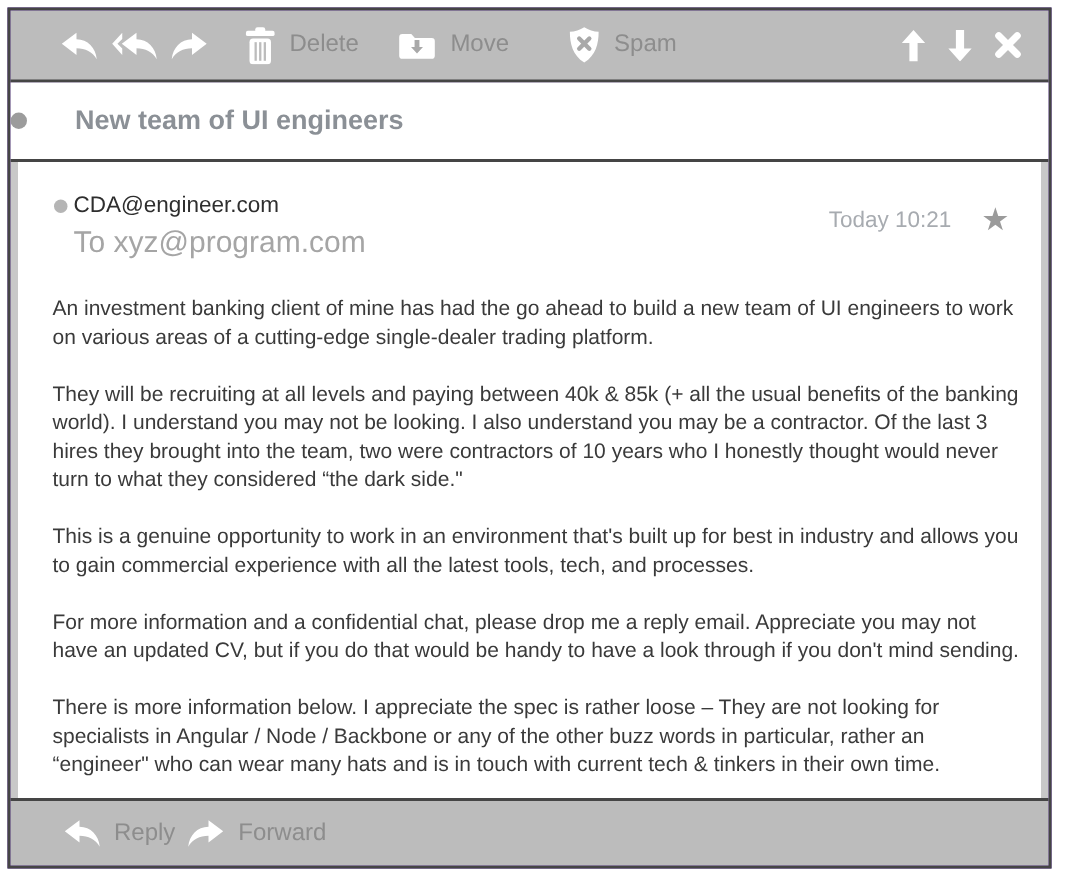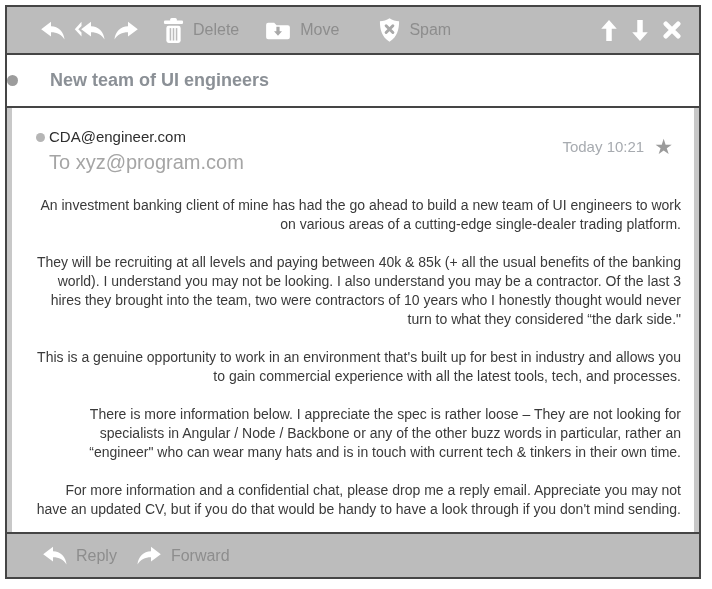--- a/index.html
+++ b/index.html
@@ -13,21 +13,21 @@
   *{box-sizing:border-box;margin:0;padding:0;}
   html,body{background:#ffffff;font-family:"Liberation Sans","DejaVu Sans",sans-serif;}
   .window{
     width:696px;height:574px;margin:5px 5px 6px 5px;
     border:2px solid var(--window-border);
     display:flex;flex-direction:column;background:#4c1d95;
   }
   
   .toolbar{background:var(--toolbar-bg);display:flex;align-items:center;}
   .toolbar-top{flex:0 0 48px;border-bottom:2px solid var(--window-border);padding:0 18px 0 33px;}
-  .toolbar-bottom{flex:0 0 45px;border-top:2px solid var(--window-border);padding-left:35px;gap:20px;}
+  .toolbar-bottom{flex:0 0 45px;border-top:2px solid var(--window-border);padding-left:35px;gap:8px;}
   .tbtn{display:flex;align-items:center;gap:9px;cursor:pointer;user-select:none;}
   .tbtn .lbl{font-size:16px;color:var(--label-text);}
   .icon svg{display:block;}
   .arrow-group{display:flex;align-items:center;gap:9px;}
   .ml24{margin-left:24px;} .ml26{margin-left:26px;align-items:center;} .ml40{margin-left:40px;}
   .right-cluster{margin-left:auto;display:flex;align-items:center;gap:15px;}
   
   .subject-bar{
     flex:0 0 53px;background:#fff;border-bottom:2px solid var(--window-border);
     display:flex;align-items:center;gap:32px;font-weight:bold;
@@ -36,24 +36,24 @@
   .dot-subject{width:11px;height:11px;background:#9c9c9c;}
   .subject-title{font-size:18px;color:#8b9096;}
   
   .content{flex:1;background:#c8c8c8;padding:0 5px;min-height:0;}
   .content-inner{background:#fff;height:100%;padding:20px 13px 0 23px;overflow:hidden;}
   .email-header{display:flex;justify-content:space-between;align-items:flex-start;padding-left:1px;}
   .from-block{display:flex;gap:4px;}
   .dot-sender{width:9px;height:9px;background:#b5b5b5;margin-top:5px;}
   .sender{font-size:15px;color:#2e2e2e;}
   .recipient{font-size:20px;color:#a5a5a5;margin-top:6px;}
-  .meta{display:flex;align-items:center;gap:10px;margin-top:8px;padding-right:8px;}
+  .meta{display:flex;align-items:center;gap:20px;margin-top:8px;padding-right:8px;}
   .timestamp{font-size:15px;color:#a7abb0;}
   .star{font-size:21px;color:#9b9b9b;line-height:1;cursor:pointer;}
-  .email-body{margin-top:22px;text-align:right;}
+  .email-body{margin-top:22px;}
   .email-body p{font-size:14px;line-height:19px;color:var(--body-text);margin:0 0 19px;}
 </style>
 </head>
 <body>
 
 <div class="window">
 
   <div class="toolbar toolbar-top">
     <div class="arrow-group">
       <div class="tbtn">
@@ -158,22 +158,22 @@
         <div class="meta">
           <span class="timestamp">Today 10:21</span>
           <span class="star">★</span>
         </div>
       </div>
 
       <div class="email-body">
         <p>An investment banking client of mine has had the go ahead to build a new team of UI engineers to work on various areas of a cutting-edge single-dealer trading platform.</p>
         <p>They will be recruiting at all levels and paying between 40k &amp; 85k (+ all the usual benefits of the banking world). I understand you may not be looking. I also understand you may be a contractor. Of the last 3 hires they brought into the team, two were contractors of 10 years who I honestly thought would never turn to what they considered “the dark side."</p>
         <p>This is a genuine opportunity to work in an environment that's built up for best in industry and allows you to gain commercial experience with all the latest tools, tech, and processes.</p>
+        <p>For more information and a confidential chat, please drop me a reply email. Appreciate you may not have an updated CV, but if you do that would be handy to have a look through if you don't mind sending.</p>
         <p>There is more information below. I appreciate the spec is rather loose – They are not looking for specialists in Angular / Node / Backbone or any of the other buzz words in particular, rather an “engineer" who can wear many hats and is in touch with current tech &amp; tinkers in their own time.</p>
-        <p>For more information and a confidential chat, please drop me a reply email. Appreciate you may not have an updated CV, but if you do that would be handy to have a look through if you don't mind sending.</p>
       </div>
 
     </div>
   </div>
 
   <div class="toolbar toolbar-bottom">
     <div class="tbtn">
       <span class="icon">
         <svg width="25" height="19" viewBox="0 0 25 19">
             <path fill="#fff" d="M11 5.2 V0.8 L1.2 8.2 11 15.6 V11.2 C17 11.2 21.5 13.5 24.5 18.5 C23.8 11 18.5 5.2 11 5.2 Z"></path>

